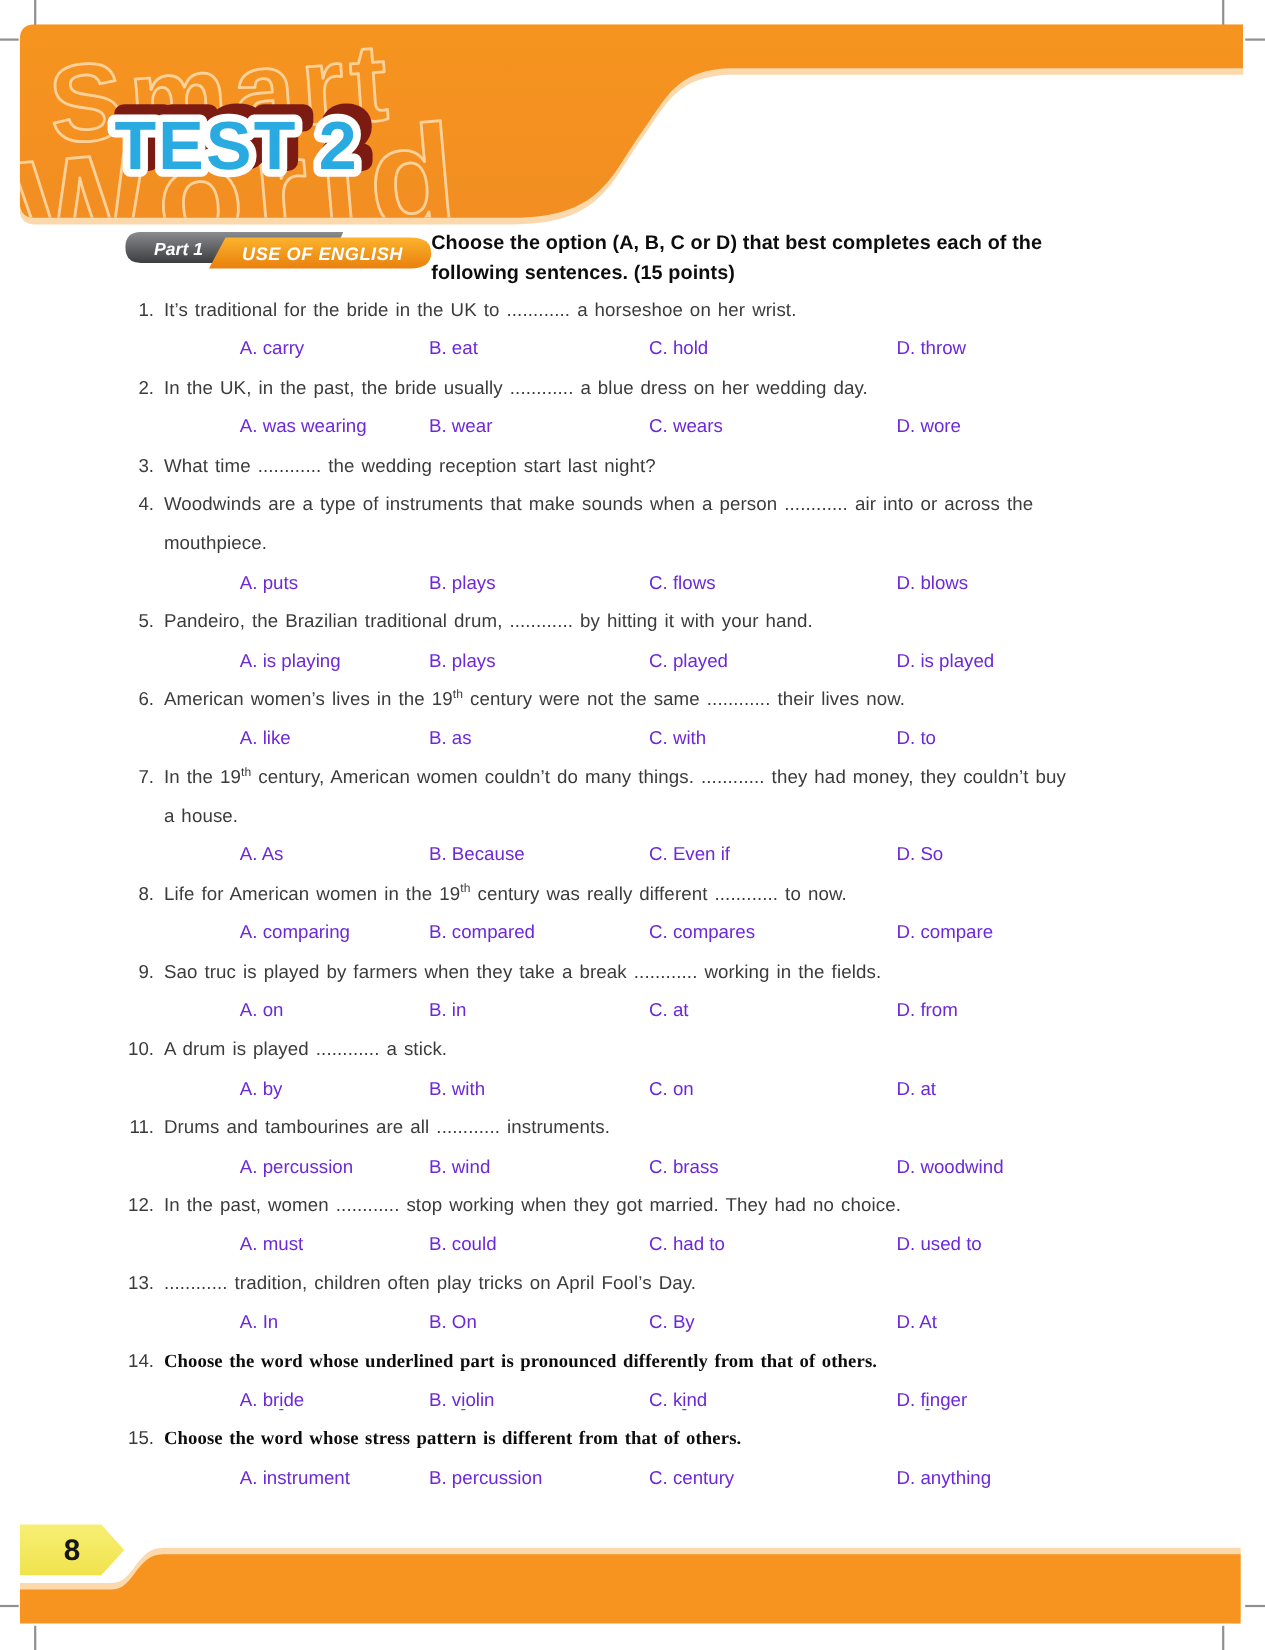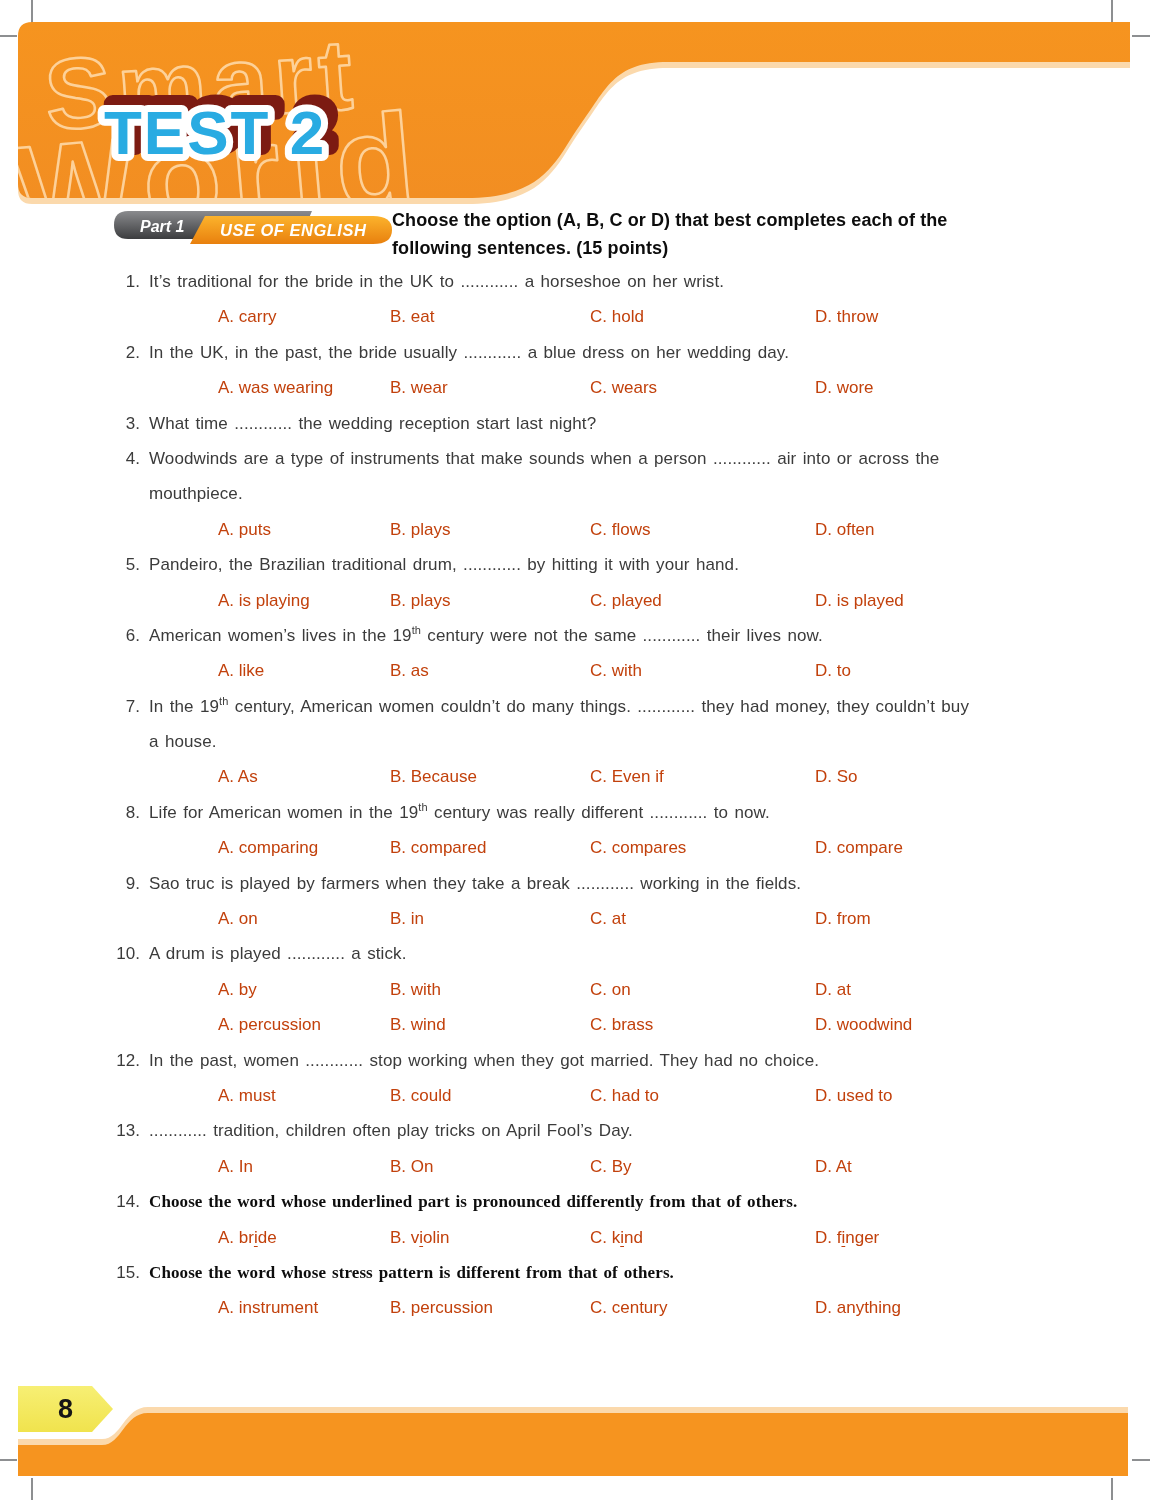--- a/index.html
+++ b/index.html
@@ -20,21 +20,21 @@
                color:#0d0d0d;line-height:28px;letter-spacing:0.1px;}
 
   
   .questions{position:absolute;left:100px;top:264px;width:990px;}
   .qline{height:35.4px;line-height:35.4px;white-space:nowrap;}
   .qnum{display:inline-block;width:40px;text-align:right;margin-right:9px;
         font-size:17px;color:#3b3b3b;}
   .qtext{font-size:17px;color:#3b3b3b;letter-spacing:0.1px;word-spacing:1.5px;}
   .q-bold .qtext{font-weight:700;color:#0d0d0d;font-family:Liberation Serif, serif;}
   .optrow{position:relative;height:35.4px;line-height:35.4px;}
-  .opt{position:absolute;top:0;font-size:17px;color:#c2410c;white-space:nowrap;}
+  .opt{position:absolute;top:0;font-size:17px;color:#6d28d9;white-space:nowrap;}
   .u{text-decoration:underline;text-underline-offset:3px;}
   sup{font-size:11px;line-height:0;vertical-align:super;}
 
   
   .footer-svg{position:absolute;left:18px;top:1400px;}
   .tab-svg{position:absolute;left:18px;top:1384px;}
   .page-number{position:absolute;left:18px;top:1394px;width:95px;text-align:center;
                font-size:27px;font-weight:700;color:#161616;}
 </style>
 </head>
@@ -112,21 +112,21 @@
         <span class="opt" style="left: 490px;">C. wears</span>
         <span class="opt" style="left: 715px;">D. wore</span>
       </div>
       <div class="qline"><span class="qnum">3.</span><span class="qtext">What time ............ the wedding reception start last night?</span></div>
       <div class="qline"><span class="qnum">4.</span><span class="qtext">Woodwinds are a type of instruments that make sounds when a person ............ air into or across the</span></div>
       <div class="qline"><span class="qnum"></span><span class="qtext">mouthpiece.</span></div>
       <div class="optrow">
         <span class="opt" style="left: 118px;">A. puts</span>
         <span class="opt" style="left: 290px;">B. plays</span>
         <span class="opt" style="left: 490px;">C. flows</span>
-        <span class="opt" style="left: 715px;">D. often</span>
+        <span class="opt" style="left: 715px;">D. blows</span>
       </div>
       <div class="qline"><span class="qnum">5.</span><span class="qtext">Pandeiro, the Brazilian traditional drum, ............ by hitting it with your hand.</span></div>
       <div class="optrow">
         <span class="opt" style="left: 118px;">A. is playing</span>
         <span class="opt" style="left: 290px;">B. plays</span>
         <span class="opt" style="left: 490px;">C. played</span>
         <span class="opt" style="left: 715px;">D. is played</span>
       </div>
       <div class="qline"><span class="qnum">6.</span><span class="qtext">American women’s lives in the 19<sup>th</sup> century were not the same ............ their lives now.</span></div>
       <div class="optrow">
@@ -157,20 +157,21 @@
         <span class="opt" style="left: 490px;">C. at</span>
         <span class="opt" style="left: 715px;">D. from</span>
       </div>
       <div class="qline"><span class="qnum">10.</span><span class="qtext">A drum is played ............ a stick.</span></div>
       <div class="optrow">
         <span class="opt" style="left: 118px;">A. by</span>
         <span class="opt" style="left: 290px;">B. with</span>
         <span class="opt" style="left: 490px;">C. on</span>
         <span class="opt" style="left: 715px;">D. at</span>
       </div>
+      <div class="qline"><span class="qnum">11.</span><span class="qtext">Drums and tambourines are all ............ instruments.</span></div>
       <div class="optrow">
         <span class="opt" style="left: 118px;">A. percussion</span>
         <span class="opt" style="left: 290px;">B. wind</span>
         <span class="opt" style="left: 490px;">C. brass</span>
         <span class="opt" style="left: 715px;">D. woodwind</span>
       </div>
       <div class="qline"><span class="qnum">12.</span><span class="qtext">In the past, women ............ stop working when they got married. They had no choice.</span></div>
       <div class="optrow">
         <span class="opt" style="left: 118px;">A. must</span>
         <span class="opt" style="left: 290px;">B. could</span>

